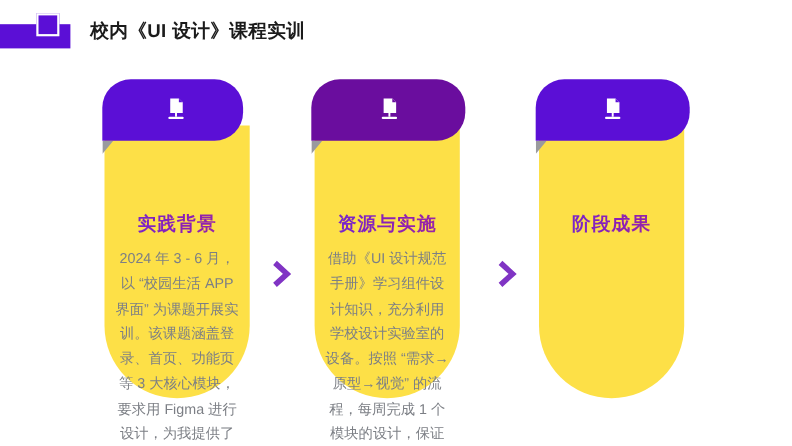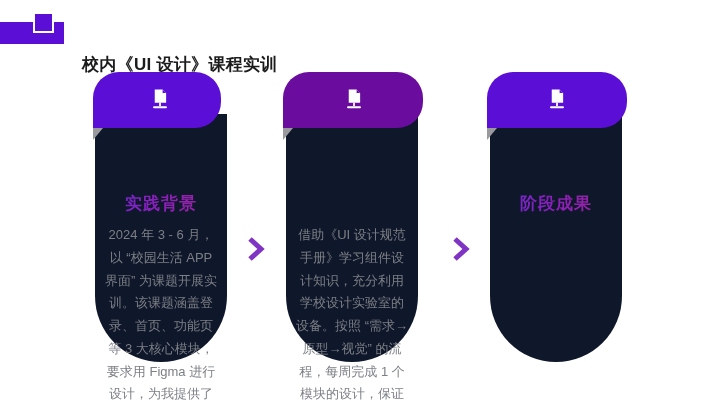--- a/index.html
+++ b/index.html
@@ -50,38 +50,37 @@
   }
   .page-title {
     position: absolute;
     left: 82px;
     top: 17px;
     font-size: 17px;
     font-weight: bold;
     color: #1b1b1b;
     letter-spacing: 0.3px;
     white-space: nowrap;
-    margin-top: 36px;
   }
 
   
   .cards {
     position: absolute;
     left: 0;
     top: 72px;
     width: 720px;
     height: 300px;
   }
 
   .card {
     position: absolute;
     top: 42px;
     width: 132px;
     height: 248px;
-    background: #0f172a;
+    background: #fde047;
     border-radius: 0 0 66px 66px;
     box-sizing: border-box;
   }
   .card.c1 { left: 95px; }
   .card.c2 { left: 286px; }
   .card.c3 { left: 490px; }
 
   
   .ribbon {
     position: absolute;
@@ -184,20 +183,21 @@
     </svg>
   </div>
 
   <div class="chev a1">
     <svg viewBox="0 0 22 26" aria-hidden="true">
       <path d="M5 3 L16 13 L5 23" fill="none" stroke="currentColor" stroke-width="5" stroke-linecap="butt" stroke-linejoin="miter"></path>
     </svg>
   </div>
 
   <div class="card c2">
+    <div class="card-title">资源与实施</div>
     <div class="card-body">借助《UI 设计规范手册》学习组件设计知识，充分利用学校设计实验室的设备。按照 “需求→原型→视觉” 的流程，每周完成 1 个模块的设计，保证了设计工作的有序进行。</div>
   </div>
   <div class="fold f2"></div>
   <div class="ribbon r2"></div>
   <div class="ribbon-icon i2">
     <svg viewBox="0 0 32 32" aria-hidden="true">
       <path fill="#ffffff" d="M10 4 h9 l4 4 v11 h-13 z"></path>
       <path fill="#6a0d9e" d="M19 4 v4 h4 z"></path>
       <rect x="15" y="19" width="2" height="4" fill="#ffffff"></rect>
       <rect x="8" y="23" width="16" height="2.4" rx="1.2" fill="#ffffff"></rect>

